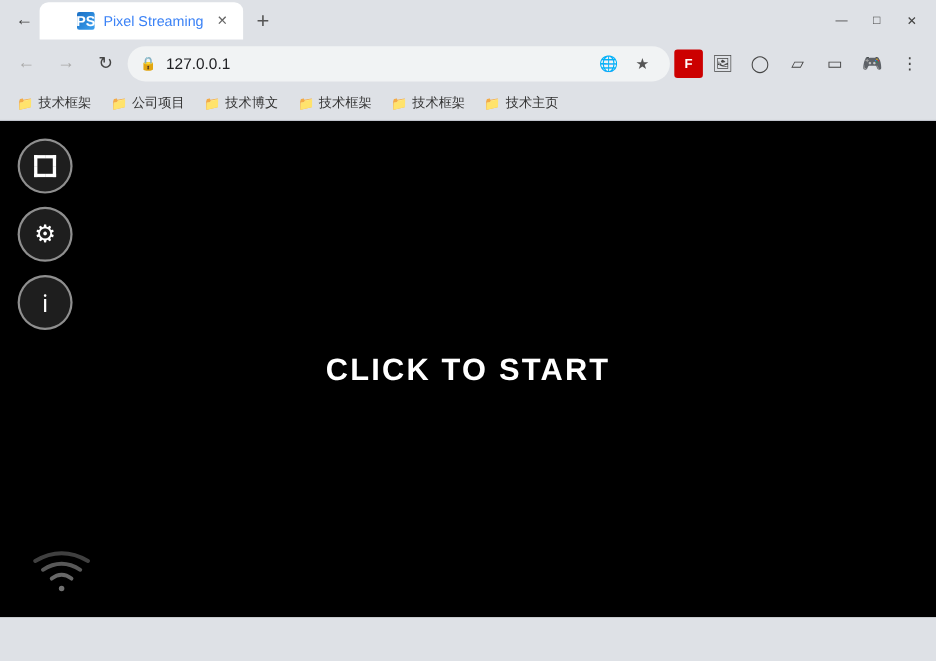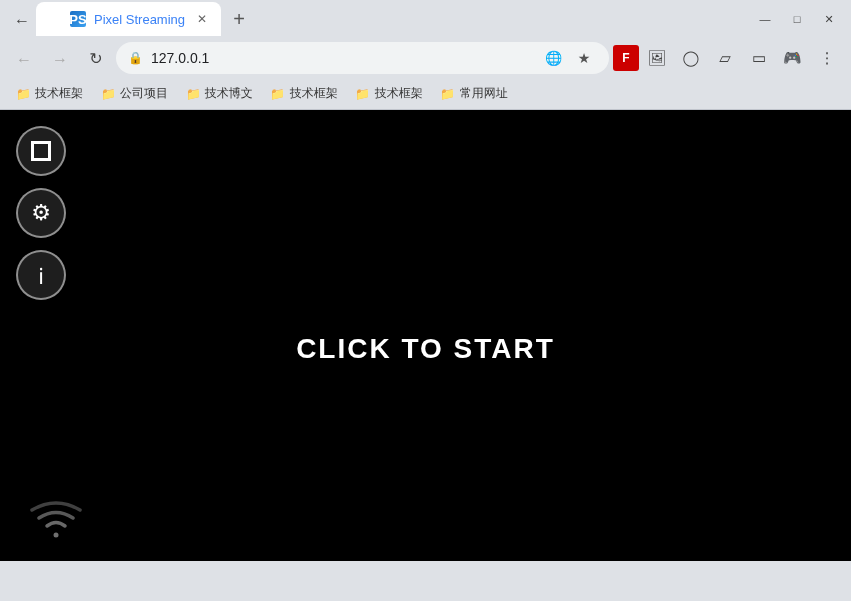--- a/index.html
+++ b/index.html
@@ -214,21 +214,20 @@
       position: absolute;
       top: 50%;
       left: 50%;
       transform: translate(-50%, -50%);
       color: white;
       font-size: 28px;
       font-weight: 700;
       letter-spacing: 2px;
       white-space: nowrap;
       pointer-events: none;
-      margin-top: 13px;
     }
 
     
     .wifi-icon {
       position: absolute;
       bottom: 20px;
       left: 30px;
       color: rgba(180,180,180,0.6);
       font-size: 38px;
       pointer-events: none;
@@ -333,21 +332,21 @@
   <div class="bookmark-item">
     <span class="bookmark-icon">📁</span>
     <span>技术框架</span>
   </div>
   <div class="bookmark-item">
     <span class="bookmark-icon">📁</span>
     <span>技术框架</span>
   </div>
   <div class="bookmark-item">
     <span class="bookmark-icon">📁</span>
-    <span>常用网址</span>
+    <span>技术主页</span>
   </div>
 </div>
 
 <div class="content-area">
 
   <div class="overlay-buttons">
 
     <button class="overlay-btn" title="Fullscreen">
       <div class="icon-expand"><span></span></div>
     </button>

